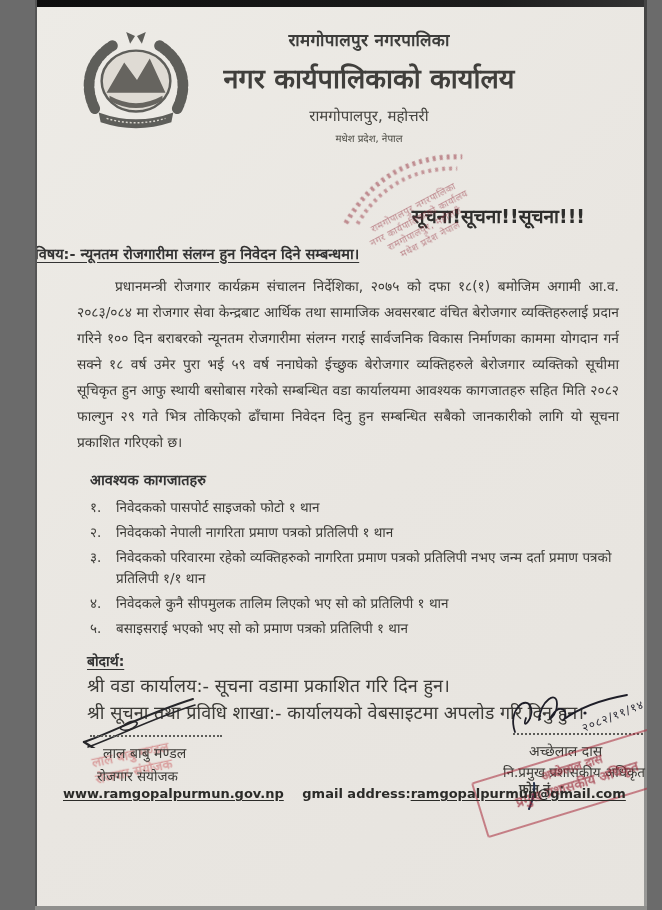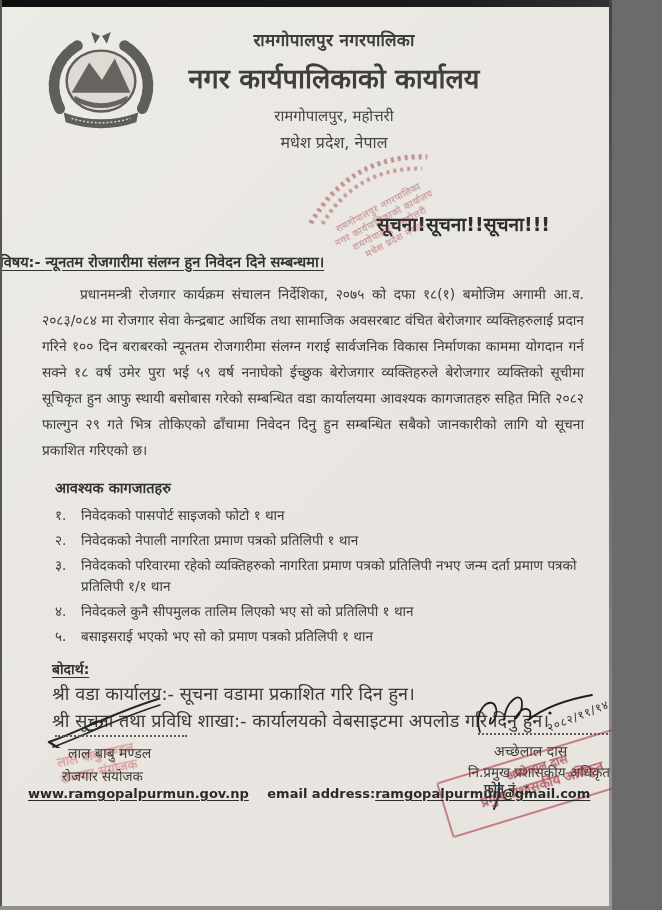--- a/index.html
+++ b/index.html
@@ -3,33 +3,34 @@
 <meta charset="utf-8">
 <style>
   * { margin:0; padding:0; box-sizing:border-box; }
   html,body { width:662px; }
   body { font-family:"DejaVu Sans", sans-serif; background:#6b6b6b; }
 
   .page {
     position:relative; width:612px; height:910px; overflow:hidden;
     background:linear-gradient(135deg,#edebe6 0%,#e9e6e1 55%,#e7e4df 100%);
     color:#3a3a3a;
+    margin-left:35px;
   }
   
   .edge-top    { position:absolute; left:0; top:0; width:662px; height:7px; background:linear-gradient(to right,#0e0e0e 0%,#1d1d1d 70%,#3a3a3a 100%); }
   .edge-left   { position:absolute; left:0; top:0; width:2px;  height:910px; background:#555; }
   .edge-right  { position:absolute; right:0; top:0; width:3px; height:910px; background:linear-gradient(to bottom,#444,#9a9a98); }
   .edge-bottom { position:absolute; left:0; bottom:0; width:662px; height:4px; background:#8f8f8d; }
 
   
   .letterhead { padding-top:28px; padding-left:56px; text-align:center; }
   .lh1 { font-size:17px; font-weight:600; color:#3d3d3b; letter-spacing:.3px; }
   .lh2 { font-size:27px; font-weight:600; color:#403f3c; margin-top:8px; }
   .lh3 { font-size:15px; font-weight:500; color:#44433f; margin-top:9px; }
-  .lh4 { font-size:16px; font-weight:500; color:#47463f; margin-top:6px; }
+  .lh4 { font-size:10px; font-weight:500; color:#47463f; margin-top:6px; }
 
   .emblem { position:absolute; left:42px; top:30px; width:118px; height:108px; filter:blur(.4px); opacity:.88; }
 
   
   .meta { display:flex; justify-content:space-between; margin:16px 22px 0 42px; font-size:13.5px; color:#3f3e3a; }
   .meta-left div { line-height:24px; }
   .meta-date { margin-top:13px; }
 
   
   .center-stamp { position:absolute; left:292px; top:146px; width:170px; height:118px; transform:rotate(-28deg); color:rgba(148,48,62,.55); filter:blur(.45px); text-align:center; pointer-events:none; }
@@ -189,15 +190,15 @@
   <svg class="pen-mark" width="10" height="28" viewBox="0 0 10 28">
     <path d="M7,1 C8,10 5,20 2,27" fill="none" stroke="#22304a" stroke-width="2" stroke-linecap="round"></path>
   </svg>
   <div class="stamp-box">
     <div class="s1">अच्छेलाल दास</div>
     <div class="s2">प्रमुख प्रशासकीय अधिकृत</div>
   </div>
 
   <div class="footer">
     <span class="u">www.ramgopalpurmun.gov.np</span><span class="gap"></span>
-    <span>email address:</span><span class="u">ramgopalpurmun@gmail.com</span>
+    <span>gmail address:</span><span class="u">ramgopalpurmun@gmail.com</span>
   </div>
 </div>
 
 </body></html>

